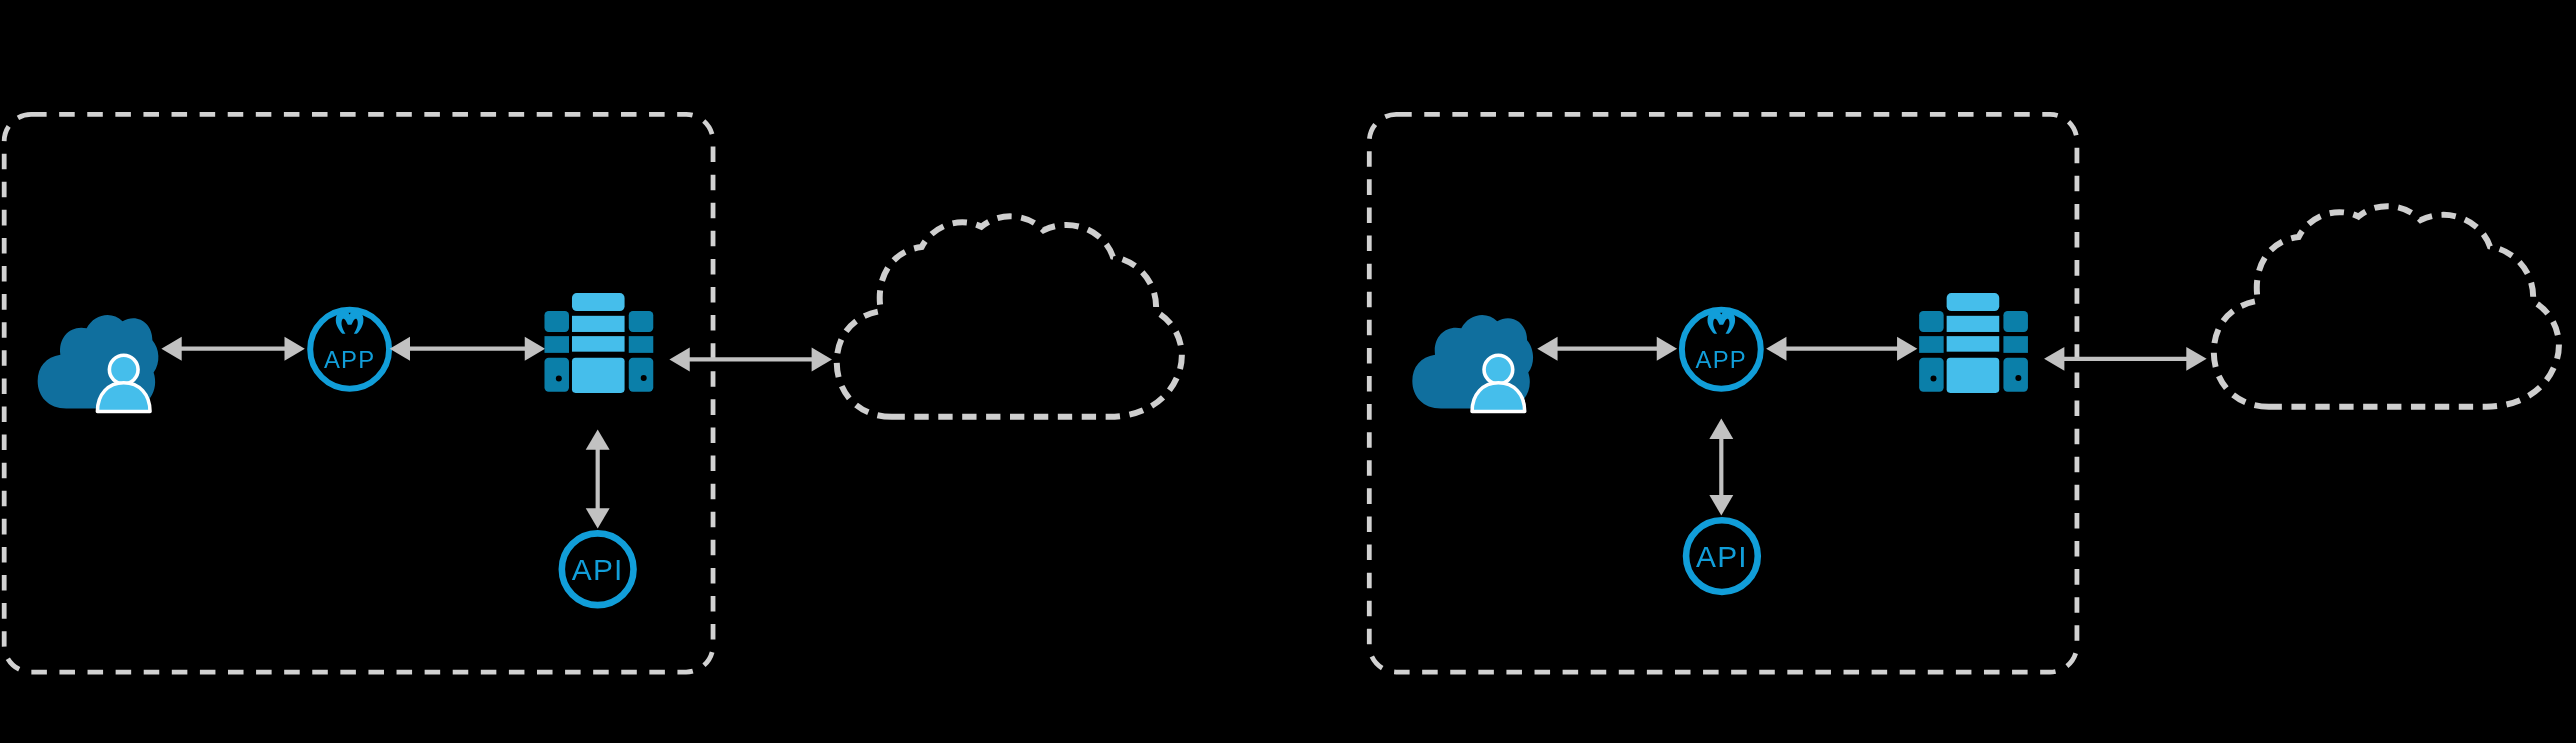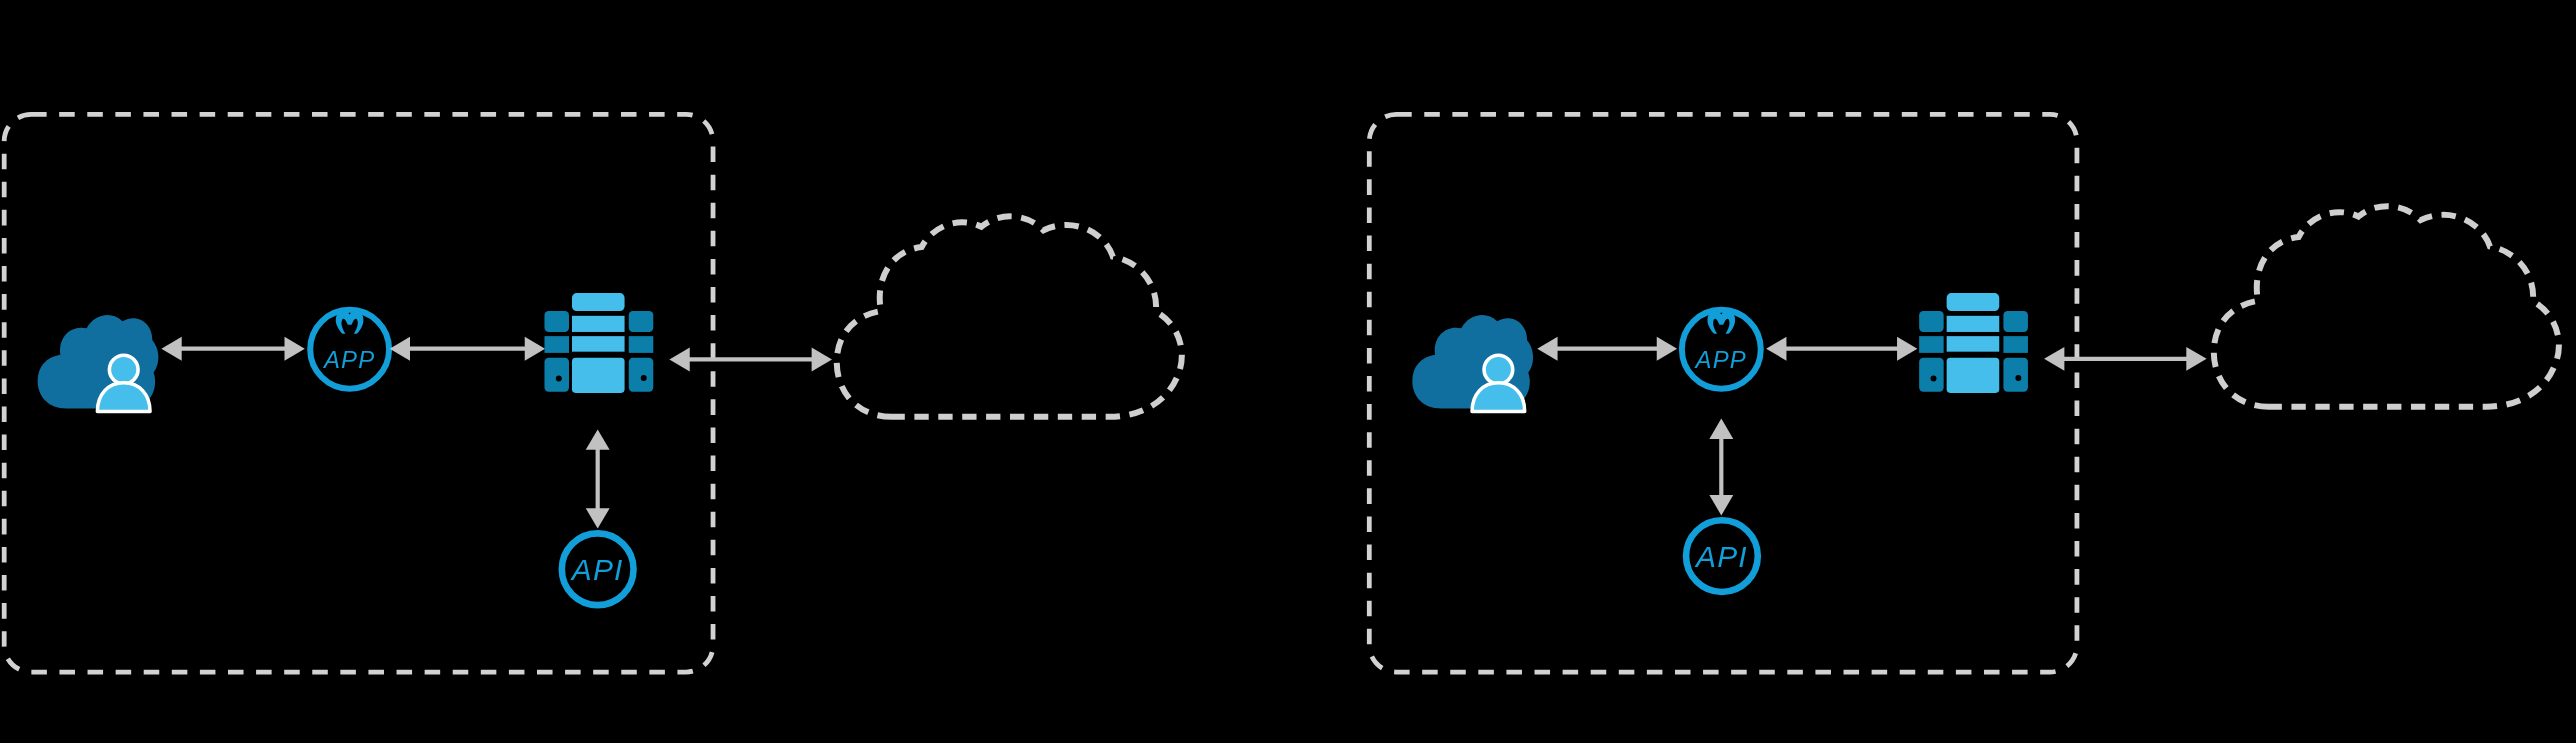--- a/index.html
+++ b/index.html
@@ -7,21 +7,20 @@
     padding: 0;
     background: #000000;
   }
   .stage {
     position: relative;
     width: 2576px;
     height: 744px;
     background: #000000;
     overflow: hidden;
     font-family: "Liberation Sans", sans-serif;
-    font-style: italic;
   }
   svg { display: block; }
   .ring-label {
     font-family: "Liberation Sans", sans-serif;
     fill: #119ED9;
     text-anchor: middle;
     letter-spacing: 2px;
   }
   .app-label { font-size: 40px; }
   .api-label { font-size: 50px; }

